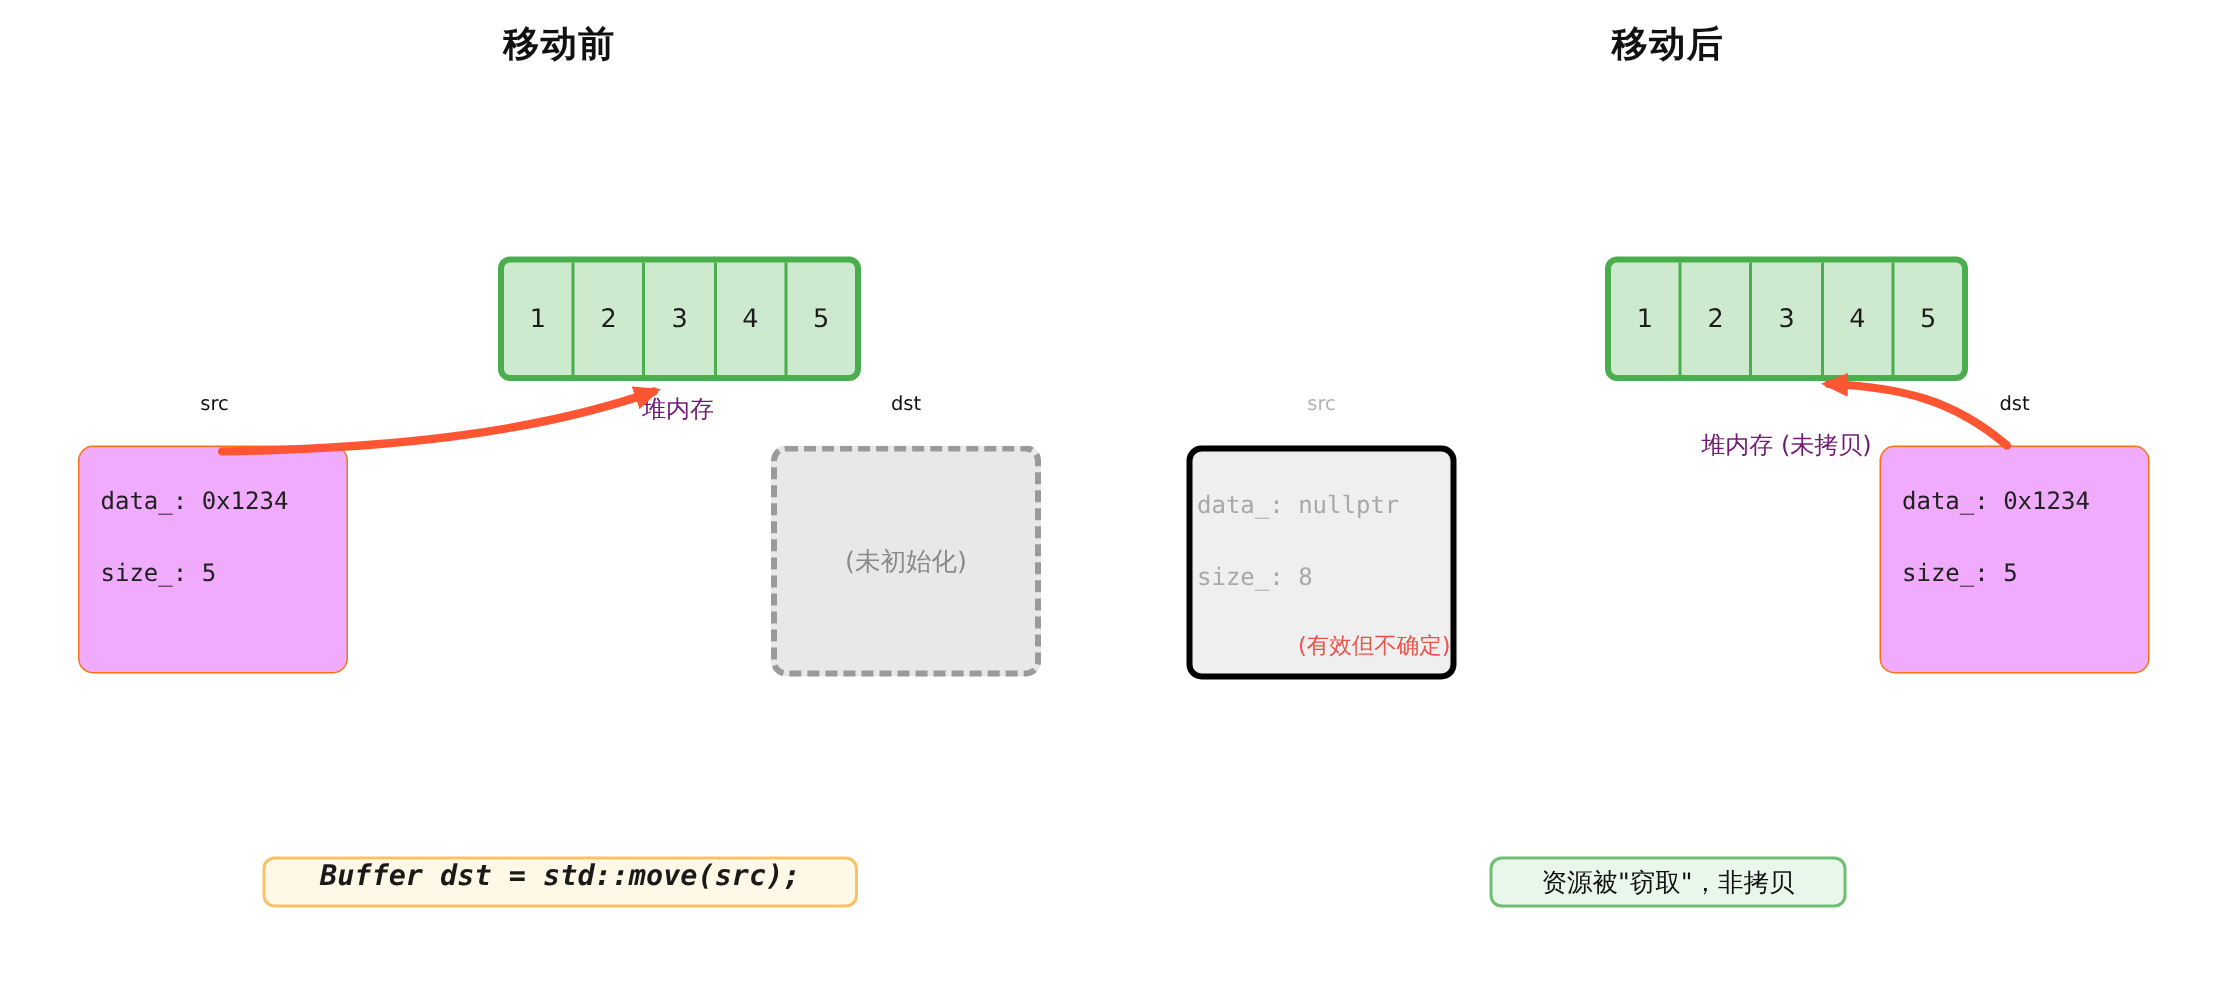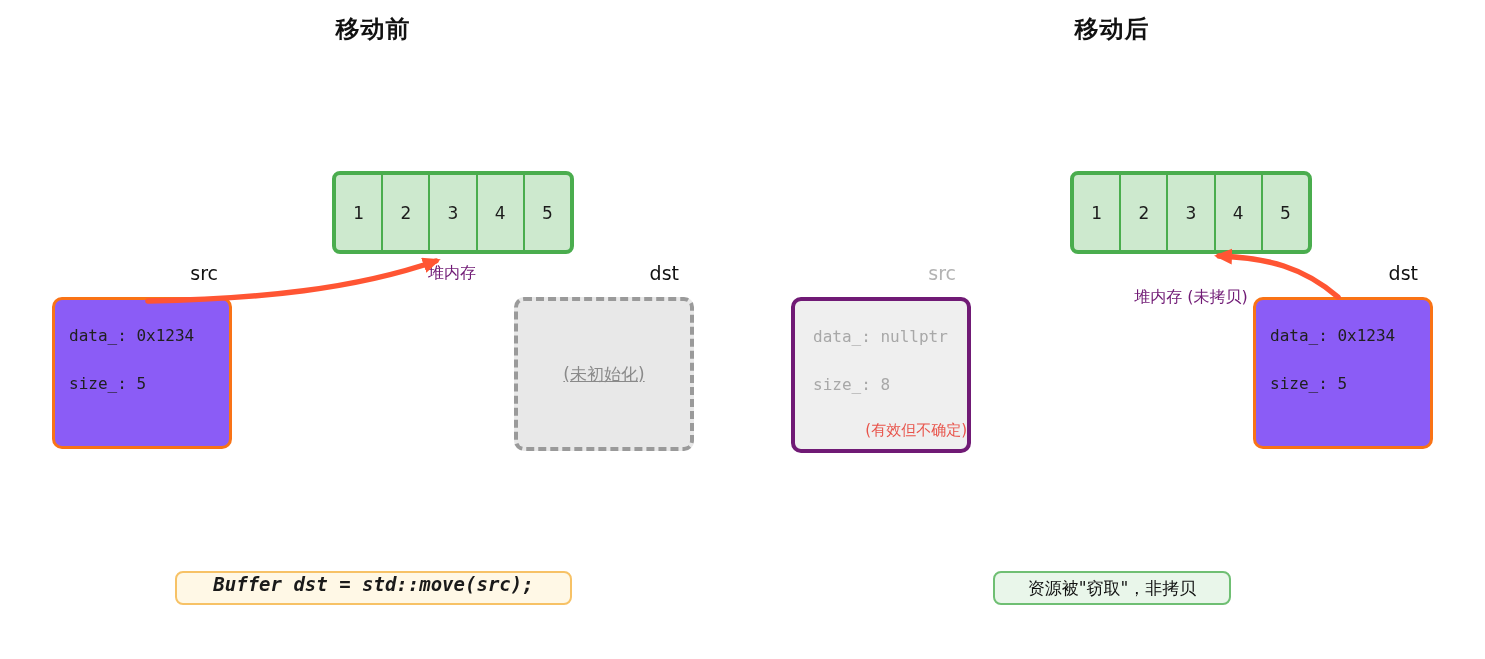--- a/index.html
+++ b/index.html
@@ -41,59 +41,59 @@
   
   .heap-label {
     top: 263px; width: 220px; text-align: center;
     font-size: 16px; color: #701a75;
   }
   .heap-label-before { left: 342px; }
   .heap-label-after  { left: 1081px; margin-top: 24px; }
 
   
   .obj-label {
-    top: 262px; width: 150px; text-align: right;
-    font-size: 19px; color: #111;
+    top: 262px; width: 150px; text-align: center;
+    font-size: 13px; color: #111;
   }
   .label-src-before { left: 68px; }
   .label-dst-before { left: 529px; }
   .label-src-after  { left: 806px; color: #b3b3b3; }
   .label-dst-after  { left: 1268px; }
 
   
   .obj-box {
     top: 297px; width: 180px; height: 152px;
     box-sizing: border-box; border-radius: 10px;
   }
   .orange-box {
-    border: 3px solid #f97316;
-    background: #8b5cf6;
+    border: 1px solid #f97316;
+    background: #f0abfc;
     padding: 26px 14px 16px 14px;
     display: flex; flex-direction: column; gap: 29px;
   }
   .mono {
     font-family: "DejaVu Sans Mono", "Liberation Mono", monospace;
     font-size: 16px; color: #202020; white-space: pre;
   }
   .box-src-before { left: 52px; }
   .box-dst-after  { left: 1253px; }
 
   .dst-uninit {
     left: 514px; height: 154px;
     border: 4px dashed #9a9a9a;
     background: #e8e8e8;
     display: flex; align-items: center; justify-content: center;
-    font-size: 17px; color: #8a8a8a; text-decoration: underline;
+    font-size: 17px; color: #8a8a8a;
   }
 
   .src-moved {
     left: 791px; height: 156px;
-    border: 4px solid #701a75;
+    border: 4px solid #000000;
     background: #efefef;
-    padding: 26px 14px 0 18px;
+    padding: 26px 14px 0 3px;
     display: flex; flex-direction: column; gap: 29px;
     position: absolute;
   }
   .src-moved .mono { color: #a8a8a8; }
   .moved-note {
     position: absolute; left: 0; right: 0; bottom: 9px;
     text-align: right; font-size: 15px; color: #e8534a;
   }
 
   

